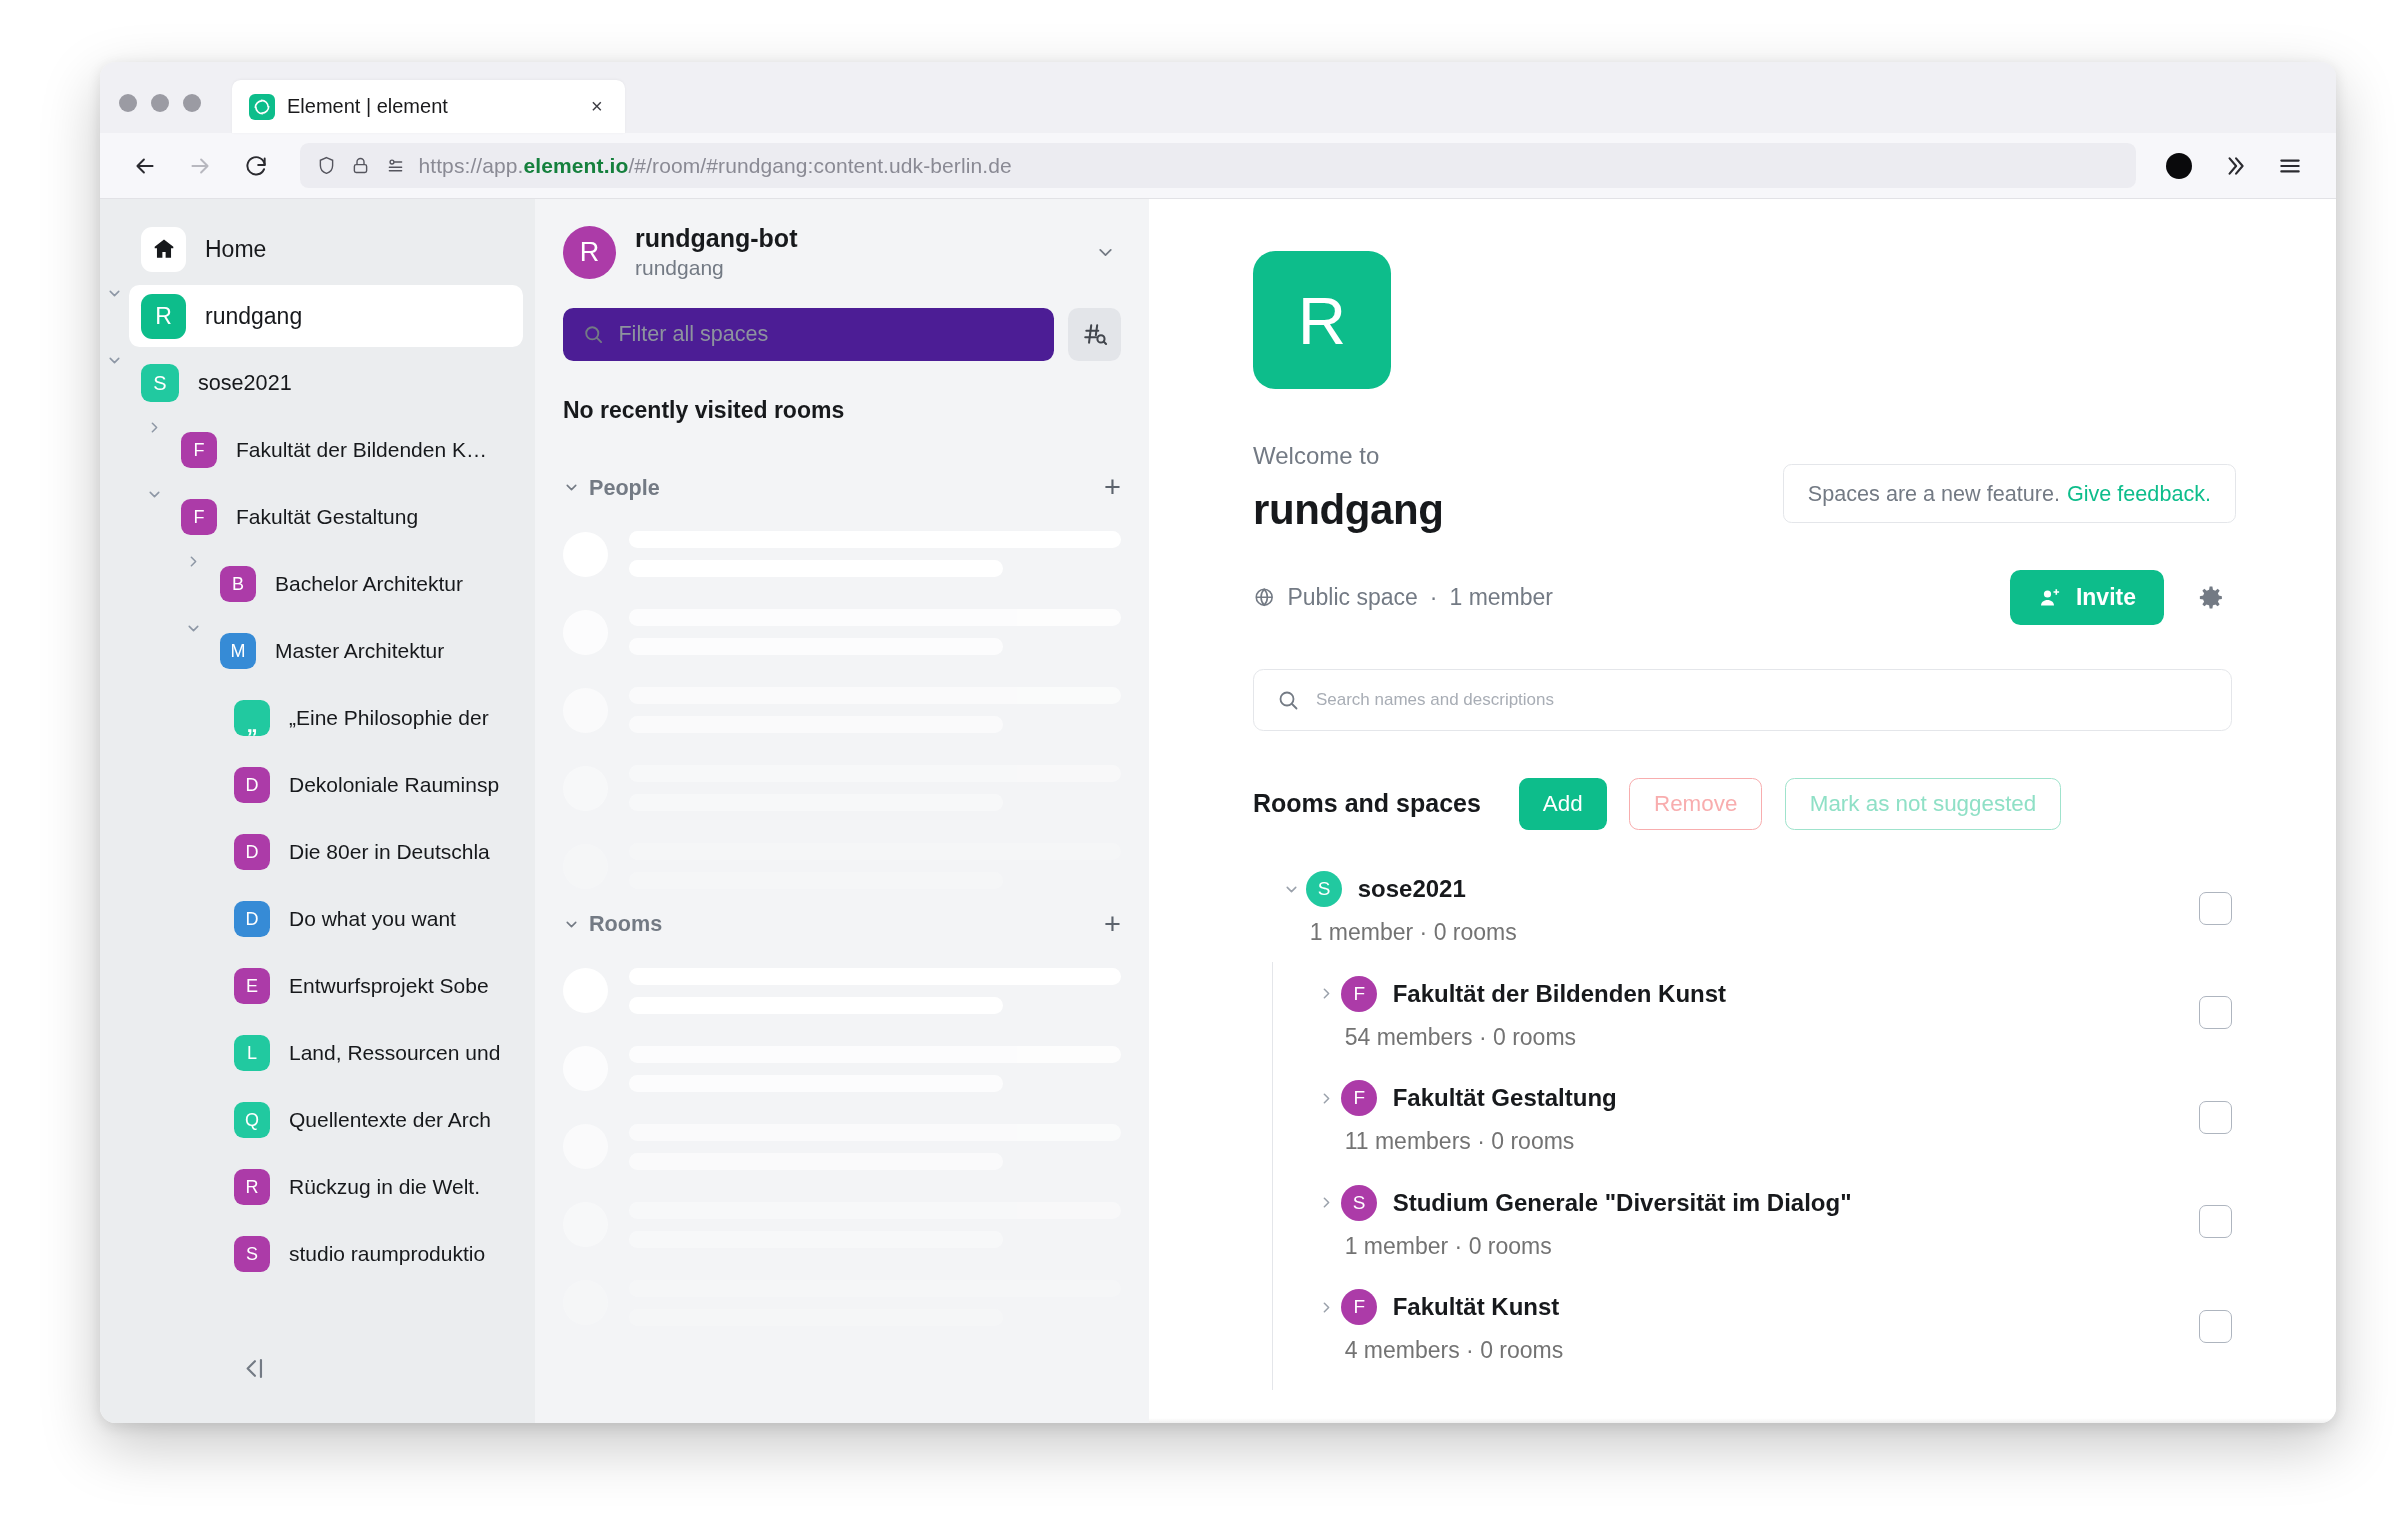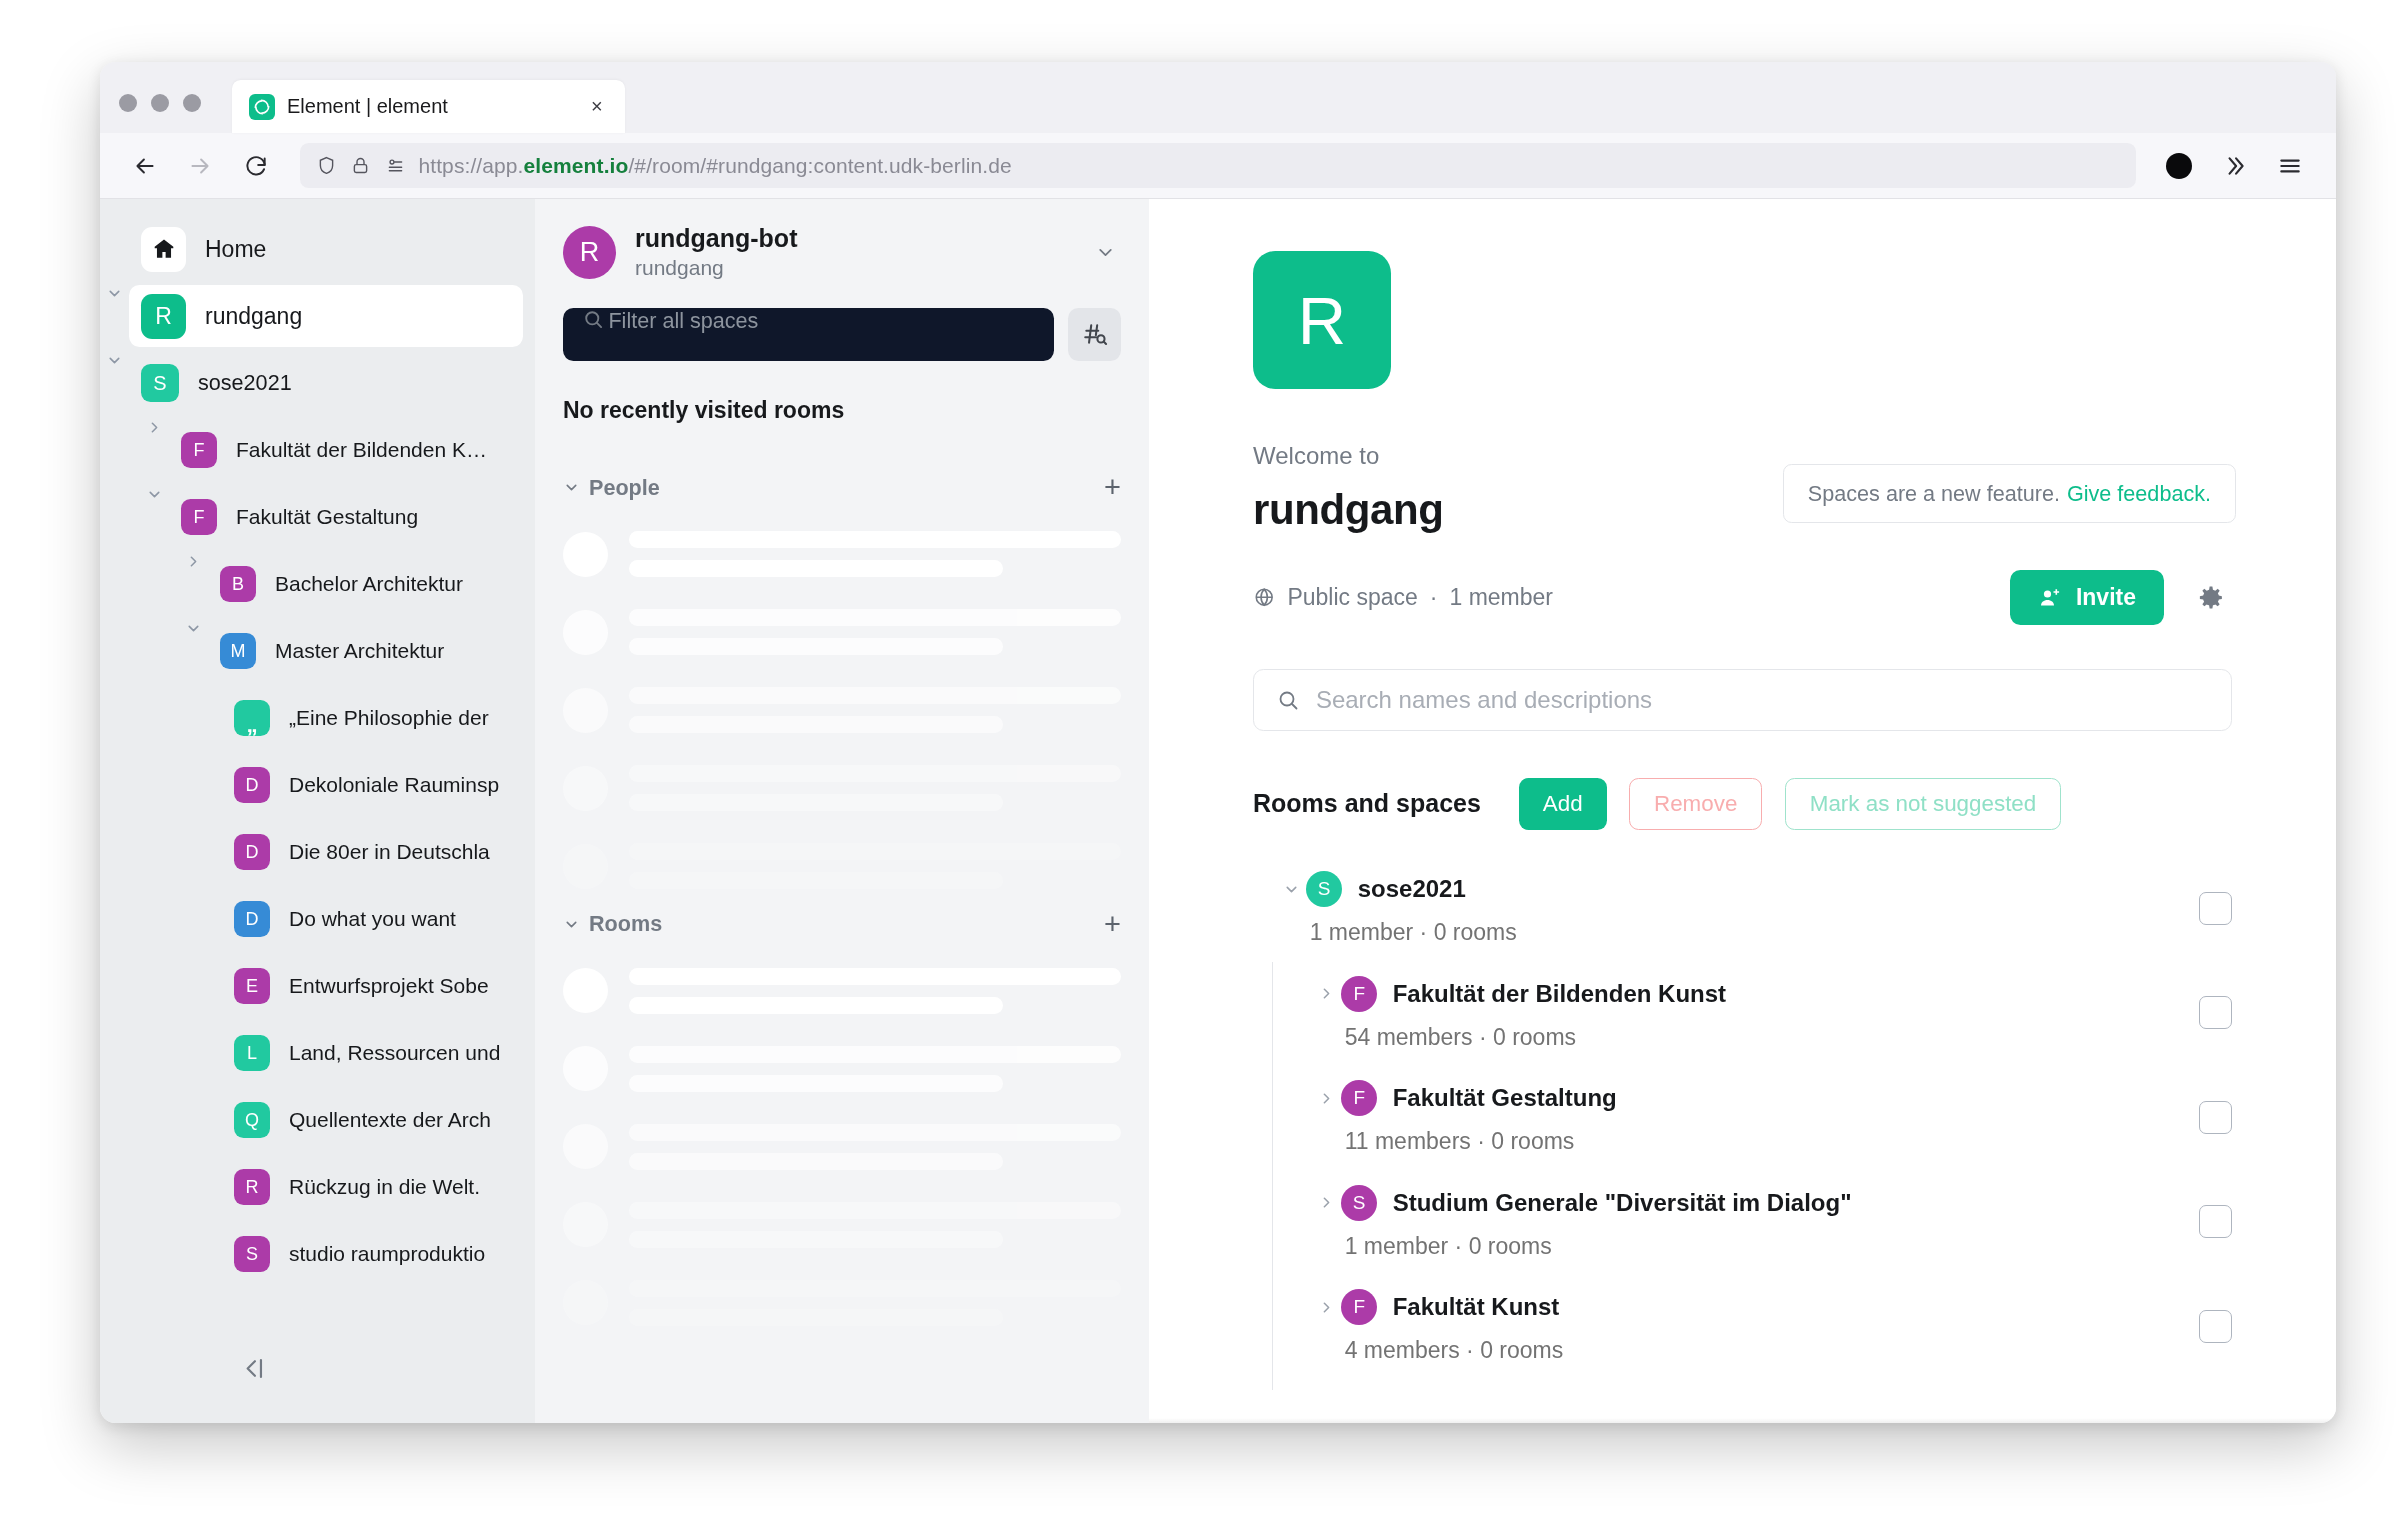--- a/index.html
+++ b/index.html
@@ -181,22 +181,22 @@
   }
   .rp-names { flex: 1; min-width: 0; }
   .rp-name { font-size: 25px; font-weight: 700; color: #17191c; line-height: 1.25; }
   .rp-sub { font-size: 21px; color: #737a84; line-height: 1.3; }
   .rp-chev { width: 31px; flex: 0 0 31px; color: #737a84; display: flex; align-items: center; justify-content: center; }
   .rp-chev svg { width: 21px; height: 21px; display: block; }
 
   .rp-searchrow { display: flex; gap: 14px; margin-bottom: 36px; }
   .rp-search {
     flex: 1; height: 53px;
-    background: #0f172a; border-radius: 10.4px;
-    display: flex; gap: 4px;
+    background: #4c1d95; border-radius: 10.4px;
+    display: flex; align-items: center; gap: 14px;
     padding: 0 19px;
   }
   .rp-search svg { width: 22.4px; height: 22.4px; color: #737a84; display: block; flex: 0 0 22.4px;}
   .rp-search span { font-size: 21.6px; color: #8d949e; }
   .rp-explore {
     width: 53px; height: 53px; flex: 0 0 53px;
     background: #e3e5e9; border-radius: 10.4px;
     display: flex; align-items: center; justify-content: center;
     color: #42464d;
   }
@@ -257,21 +257,21 @@
   .invite-btn svg { width: 24px; height: 24px; display: block; }
   .gear { color: #737a84; margin-right: 110px; display: flex; align-items: center;}
   .gear svg { width: 33px; height: 33px; display: block; }
 
   .main-search {
     height: 62px; border: 0.9px solid #e4e6ea; border-radius: 10.4px;
     display: flex; align-items: center; gap: 15.5px; padding: 0 22.4px;
     margin-right: 104px; margin-bottom: 47px;
   }
   .main-search svg { width: 24px; height: 24px; color: #737a84; display: block; flex: 0 0 24px;}
-  .main-search span { font-size: 24px; color: #a8adb5; }
+  .main-search span { font-size: 17px; color: #a8adb5; }
 
   .rooms-head { display: flex; align-items: center; gap: 22.4px; margin-bottom: 38px; }
   .rooms-head h3 { font-size: 25px; font-weight: 700; color: #17191c; margin-right: 15.5px; }
   .btn {
     height: 52px; border-radius: 9.5px; padding: 0 24px;
     font-size: 22.4px; display: flex; align-items: center; justify-content: center;
   }
   .btn-add { background: #0dbd8b; color: #fff; }
   .btn-remove { background: #fff; color: #f8adae; border: 0.9px solid #f8adae; }
   .btn-mark { background: #fff; color: #8fe0c6; border: 0.9px solid #9fe3cc; }

